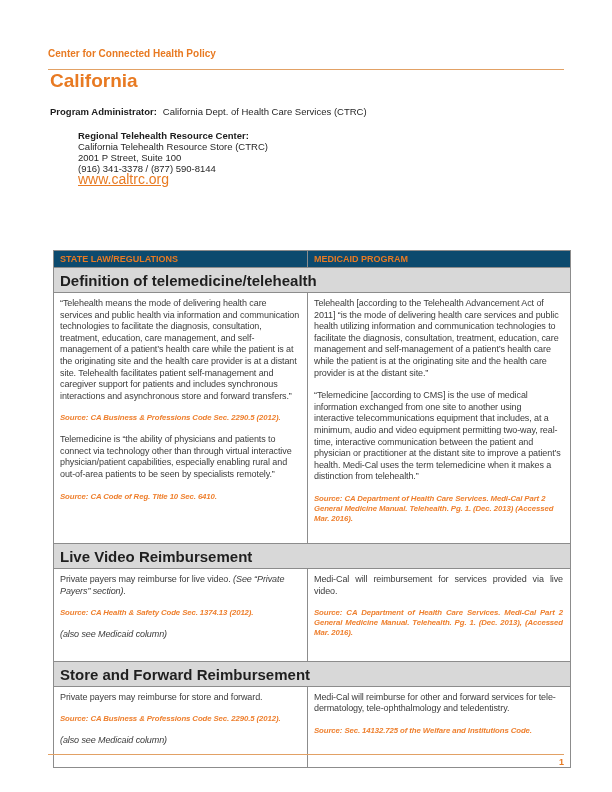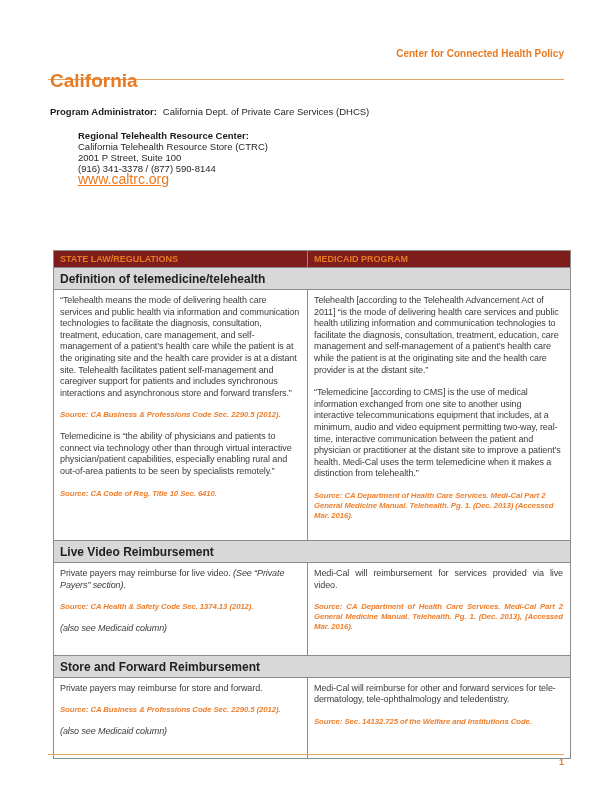--- a/index.html
+++ b/index.html
@@ -4,21 +4,21 @@
 <style>
   html,body{margin:0;padding:0;background:#e9e9e9;}
   .page{
     position:relative; width:612px; height:792px; background:#ffffff;
     font-family:"Liberation Sans","DejaVu Sans",sans-serif; overflow:hidden;
     margin:0 auto;
   }
   
   .header-band{
     position:absolute; left:48px; width:516px; top:43px;
-    text-align:right; padding-bottom:18px;
+    text-align:left; padding-bottom:8px;
     border-bottom:1px solid #e2a165;
   }
   .header-band .org{
     color:#e87a22; font-weight:bold; font-size:10px; letter-spacing:0;
   }
   
   .doc-title{
     position:absolute; left:50px; top:70px; margin:0;
     color:#e87a22; font-size:19px; font-weight:bold; letter-spacing:0;
   }
@@ -37,25 +37,25 @@
   }
   
   table.law-table{
     position:absolute; left:53px; top:250px; width:517px;
     border-collapse:collapse; table-layout:fixed;
   }
   table.law-table th, table.law-table td{
     border:1px solid #8c8c8c; box-sizing:border-box;
   }
   th.colhead{
-    background:#7f1d1d; color:#e87a22; font-size:9px; font-weight:bold;
+    background:#0c4a6e; color:#e87a22; font-size:9px; font-weight:bold;
     text-align:left; padding:3px 5px 3px 6px; height:17px;
   }
   th.section-row{
-    background:#d8d8d8; color:#1f1f1f; font-size:12px; font-weight:bold;
+    background:#d8d8d8; color:#1f1f1f; font-size:15px; font-weight:bold;
     text-align:left; padding:4px 6px 3px 6px; height:19px;
   }
   td.cell{
     vertical-align:top; padding:5px 7px 20px 6px;
     font-size:9px; line-height:11.6px; color:#3c3c3c;
     letter-spacing:-0.1px;
   }
   td.cell p{margin:0 0 11px 0;}
   td.cell p:last-child{margin-bottom:0;}
   p.source{
@@ -83,21 +83,21 @@
 <div class="page">
 
   <div class="header-band">
     <span class="org">Center for Connected Health Policy</span>
   </div>
 
   <h1 class="doc-title">California</h1>
 
   <div class="intro">
     <p class="group">
-      <b>Program Administrator:</b><span class="val">California Dept. of Private Care Services (DHCS)</span>
+      <b>Program Administrator:</b><span class="val">California Dept. of Health Care Services (CTRC)</span>
     </p>
     <p class="addr">
       <b>Regional Telehealth Resource Center:</b>
     </p>
     <p class="addr">California Telehealth Resource Store (CTRC)</p>
     <p class="addr">2001 P Street, Suite 100</p>
     <p class="addr">(916) 341-3378 / (877) 590-8144</p>
     <p class="addr">
       <a class="link" href="#">www.caltrc.org</a>
     </p>

